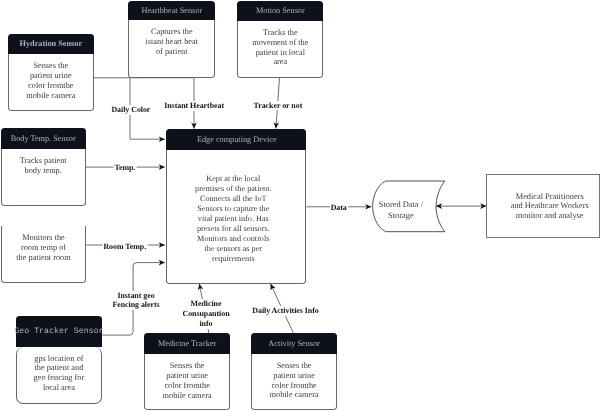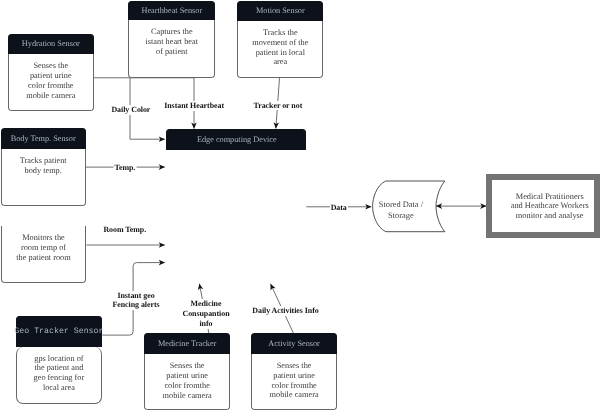--- a/index.html
+++ b/index.html
@@ -23,21 +23,21 @@
     box-sizing:border-box;width:100%;
     background:#fff;color:#3a3a3a;
     border:1px solid #64686d;border-top:none;
     border-radius:0 0 3.8px 3.8px;
     display:flex;flex-direction:column;align-items:center;justify-content:flex-start;
     font-size:8.3px;line-height:9.9px;text-align:center;padding-top:7.05px;
   }
   .node .bdy.mid{justify-content:center;padding-top:5.4px;line-height:9.94px;font-size:8.2px;}
   .plain{
     position:absolute;box-sizing:border-box;background:#fff;
-    border:6px solid #737373;color:#3a3a3a;
+    border:1px solid #737373;color:#3a3a3a;
     display:flex;flex-direction:column;align-items:center;justify-content:center;
     font-size:8.35px;line-height:9.8px;text-align:center;
   }
   .elabel{
     position:absolute;color:#141414;font-weight:bold;font-size:7.95px;
     line-height:9.8px;text-align:center;white-space:nowrap;
     letter-spacing:-0.05px;
     display:flex;flex-direction:column;align-items:center;justify-content:center;
     transform:translateX(-50%);
   }
@@ -83,21 +83,21 @@
 
       <path d="M306.3,206.8 H371.4" marker-end="url(#ah)"></path>
 
       <path d="M436.0,206.1 H486.4" marker-end="url(#ah)" marker-start="url(#ah2)"></path>
     </g>
 
     <path d="M385.7,181.0 H444.8 C438.4,188.8 436.1,199.5 436.0,206.4 C436.1,213.3 438.4,223.9 444.8,231.7 H385.9 C376.2,227.2 372.6,214.5 372.6,206.4 C372.6,198.2 376.2,185.5 385.7,181.0 Z" fill="#ffffff" stroke="#3b3f44" stroke-width="0.9"></path>
   </svg>
 
   <div class="node" style="left:7.6px;top:33.6px;width:86.4px;height:77.3px;">
-    <div class="hdr" style="height:20.4px;">Hydration Sensor</div>
+    <div class="hdr" style="height:20.4px;font-weight:bold;">Hydration Sensor</div>
     <div class="bdy" style="height:56.9px;">Senses the<br>patient urine<br>color fromthe<br>mobile camera</div>
   </div>
 
   <div class="node" style="left:128.4px;top:0.6px;width:86.8px;height:77.7px;">
     <div class="hdr" style="height:19.2px;">Hearthbeat Sensor</div>
     <div class="bdy" style="height:58.5px;">Captures the<br>istant heart beat<br>of patient</div>
   </div>
 
   <div class="node" style="left:237.2px;top:0.9px;width:86.3px;height:76.7px;">
     <div class="hdr" style="height:19.8px;">Motion Sensor</div>
@@ -123,41 +123,42 @@
     <div class="bdy" style="height:56.2px;">Senses the<br>patient urine<br>color fromthe<br>mobile camera</div>
   </div>
 
   <div class="node" style="left:251.3px;top:333.2px;width:85.6px;height:77px;">
     <div class="hdr" style="height:20.5px;">Activity Sensor</div>
     <div class="bdy" style="height:56.5px;">Senses the<br>patient urine<br>color fromthe<br>mobile camera</div>
   </div>
 
   <div class="node" style="left:166.1px;top:128.5px;width:140.2px;height:155.4px;">
     <div class="hdr" style="height:21.3px;padding-left:1.2px;">Edge computing Device</div>
+    <div class="bdy mid" style="height:134.1px;padding-right:5.8px;">Kept at the local<br>premises of the patient.<br>Connects all the IoT<br>Sensors to capture the<br>vital patient info. Has<br>presets for all sensors.<br>Monitors and controls<br>the sensors as per<br>requirements</div>
   </div>
 
   <div class="storelbl" style="left:364.9px;top:198.6px;width:72px;">Stored Data /<br>Storage</div>
 
   <div class="plain" style="left:486.3px;top:174.2px;width:114.2px;height:64.3px;padding-left:12.6px;">
     <span>Medical Pratitioners<br>and Heathcare Workers<br>monitor and analyse</span>
   </div>
 
   <div class="elabel" style="left:130.9px;top:103.9px;height:12.5px;">
       <span>Daily Color</span>
     </div>
   <div class="elabel" style="left:194.1px;top:99.8px;height:12.5px;">
       <span>Instant Heartbeat</span>
     </div>
   <div class="elabel" style="left:277.9px;top:99.3px;height:12.5px;">
       <span>Tracker or not</span>
     </div>
   <div class="elabel" style="left:124.9px;top:161.5px;height:12.5px;">
       <span>Temp.</span>
     </div>
-  <div class="elabel" style="left:124.8px;top:224px;height:12.5px;justify-content:center;">
+  <div class="elabel" style="left:124.8px;top:241px;height:12.5px;justify-content:center;">
       <span>Room Temp.</span>
     </div>
   <div class="elabel" style="left:136px;top:289.3px;height:22.1px;">
       <span>Instant geo</span>
       <span>Fencing alerts</span>
     </div>
   <div class="elabel" style="left:206px;top:298.1px;height:31.8px;">
       <span>Medicine</span>
       <span>Consupantion</span>
       <span>info</span>

